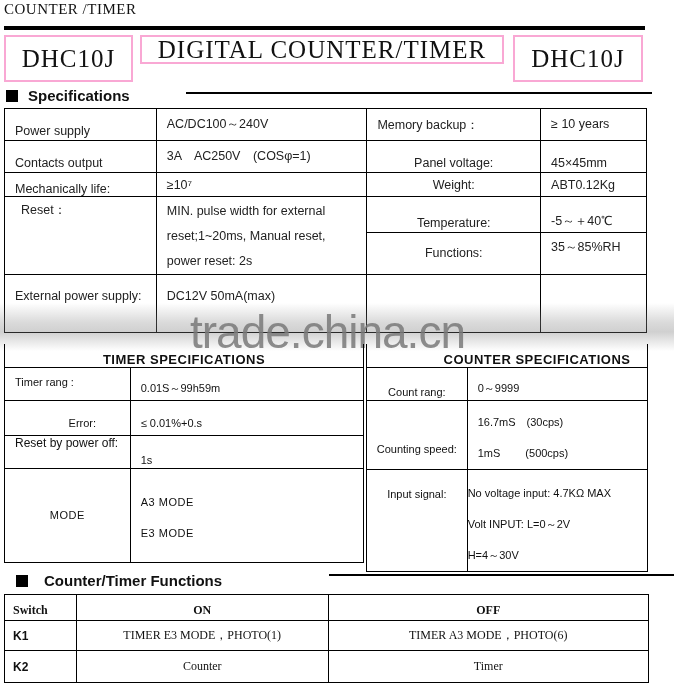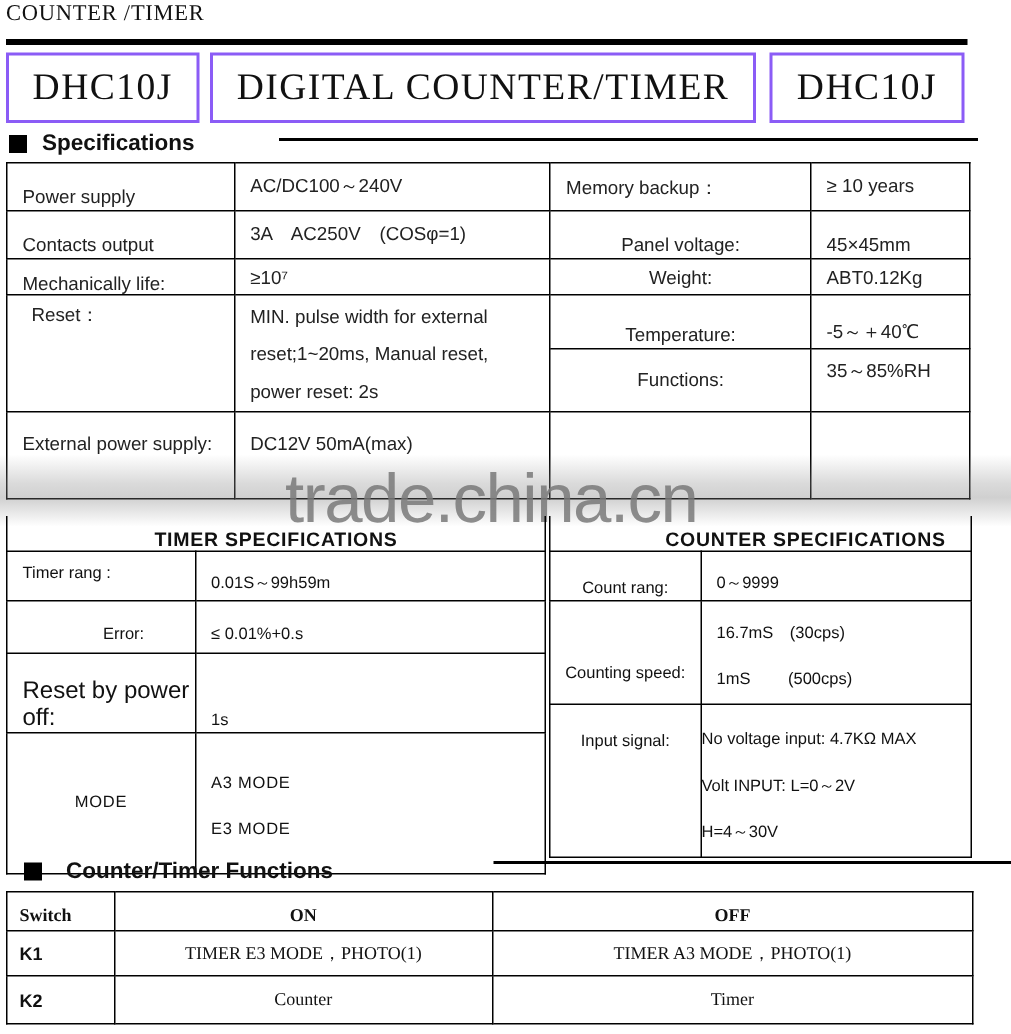--- a/index.html
+++ b/index.html
@@ -1,20 +1,20 @@
 <!DOCTYPE html>
 <html><head>
 <meta charset="utf-8">
 <style>
   html, body { margin:0; padding:0; background:#ffffff; }
   body { width:674px; height:689px; position:relative; overflow:hidden; font-family:"Liberation Sans", sans-serif; color:#111; }
   .abs { position:absolute; }
   .top-title { left:4px; top:1px; font-size:15px; letter-spacing:0.5px; font-family:"Liberation Serif", serif; }
   .hr-thick { background:#000; height:4px; }
-  .box { border:2px solid #8b5cf6; box-sizing:border-box; display:flex; align-items:center; justify-content:center; font-family:"Liberation Serif", serif; font-size:25px; letter-spacing:1px; }
+  .box { border:2px solid #f9a8d4; box-sizing:border-box; display:flex; align-items:center; justify-content:center; font-family:"Liberation Serif", serif; font-size:25px; letter-spacing:1px; }
   .sec-head { display:flex; align-items:center; font-weight:bold; font-size:15px; }
   .sec-head .sq { width:12px; height:12px; background:#000; margin-right:10px; }
   .hr-mid { background:#000; height:2px; }
   table { border-collapse:collapse; position:absolute; }
   td { border:1px solid #000; font-size:12.5px; padding:0; vertical-align:middle; }
   .spec td { font-size:12.5px; color:#222; }
   .cell-pad { padding-left:10px; }
   .center { text-align:center; }
   .watermark-band { left:0; top:303px; width:674px; height:48px; background:linear-gradient(to bottom, rgba(255,255,255,0) 0%, rgba(150,150,150,0.35) 40%, rgba(120,120,120,0.35) 60%, rgba(255,255,255,0) 100%); }
   .watermark { left:190px; top:305px; font-size:46px; color:#7a7a7a; letter-spacing:-1px; opacity:0.85; font-family:"Liberation Sans", sans-serif; }
@@ -25,21 +25,21 @@
 </style>
 </head>
 <body>
 
 <div class="abs top-title">COUNTER /TIMER</div>
 <div class="abs hr-thick" style="left:4px; top:26px; width:641px;"></div>
 
 <div class="abs box" style="left:4px; top:35px; width:129px; height:47px;">
   <span>DHC10J</span>
 </div>
-<div class="abs box" style="left:140px; top:35px; width:364px; height:47px;">
+<div class="abs box" style="left:140px; top:35px; width:364px; height:29px;">
   <span>DIGITAL COUNTER/TIMER</span>
 </div>
 <div class="abs box" style="left:513px; top:35px; width:130px; height:47px;">
   <span>DHC10J</span>
 </div>
 
 <div class="abs sec-head" style="left:6px; top:87px;">
   <span class="sq"></span>
   <span>Specifications</span>
 </div>
@@ -108,21 +108,21 @@
   </tr>
   <tr style="height:33px;">
     <td class="cell-pad" style="vertical-align:top; padding-top:8px; font-size:11px;">Timer rang :</td>
     <td style="padding-left:10px; vertical-align:bottom; padding-bottom:4px; font-size:11px;">0.01S～99h59m</td>
   </tr>
   <tr style="height:35px;">
     <td class="center" style="padding-left:30px; font-size:11px; vertical-align:bottom; padding-bottom:6px;">Error:</td>
     <td style="padding-left:10px; vertical-align:bottom; padding-bottom:6px; font-size:11px;">≤ 0.01%+0.s</td>
   </tr>
   <tr style="height:33px;">
-    <td class="cell-pad" style="font-size:16px; padding-top:16px; vertical-align:top;margin-top:33px;">Reset by power off:</td>
+    <td class="cell-pad" style="font-size:12px; padding-top:0; vertical-align:top;margin-top:33px;">Reset by power off:</td>
     <td style="padding-left:10px; vertical-align:bottom; padding-bottom:2px; font-size:11px;">1s</td>
   </tr>
   <tr style="height:94px;">
     <td class="center" style="font-size:11px; letter-spacing:0.5px;">MODE</td>
     <td style="padding-left:10px; vertical-align:top; padding-top:18px; font-size:11px; letter-spacing:0.5px; line-height:31px;">
       <div>A3 MODE</div>
       <div>E3 MODE</div>
     </td>
   </tr>
 </tbody>
@@ -173,21 +173,21 @@
     </colgroup>
   <tbody>
       <tr style="height:26px;">
     <td class="hdr" style="padding-left:8px; vertical-align:bottom; padding-bottom:2px;">Switch</td>
     <td class="hdr center" style="vertical-align:bottom; padding-bottom:2px;">ON</td>
     <td class="hdr center" style="vertical-align:bottom; padding-bottom:2px;">OFF</td>
   </tr>
   <tr style="height:30px;">
     <td class="k">K1</td>
     <td class="center">TIMER E3 MODE，PHOTO(1)</td>
-    <td class="center">TIMER A3 MODE，PHOTO(1)</td>
+    <td class="center">TIMER A3 MODE，PHOTO(6)</td>
   </tr>
   <tr style="height:32px;">
     <td class="k">K2</td>
     <td class="center">Counter</td>
     <td class="center">Timer</td>
   </tr>
 </tbody>
   </table>
 
 </body></html>

